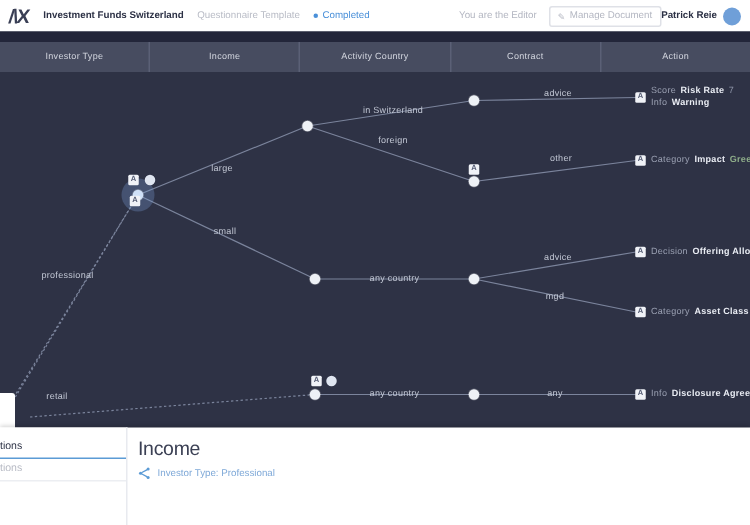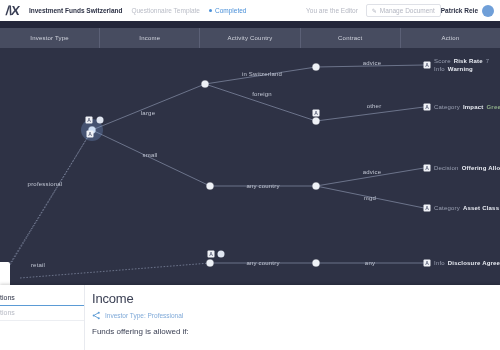--- a/index.html
+++ b/index.html
@@ -309,18 +309,17 @@
           <svg width="9" height="9" viewBox="0 0 16 16" fill="none" stroke="#5b9bd5" stroke-width="1.6" stroke-linecap="round">
             <circle cx="12" cy="3" r="1.8" fill="#5b9bd5" stroke="none"></circle>
             <circle cx="12" cy="13" r="1.8" fill="#5b9bd5" stroke="none"></circle>
             <circle cx="3" cy="8" r="1.8" fill="#5b9bd5" stroke="none"></circle>
             <line x1="4.6" y1="7.1" x2="10.4" y2="3.9"></line>
             <line x1="4.6" y1="8.9" x2="10.4" y2="12.1"></line>
           </svg>
         </span>
         <span class="mtext">Investor Type: Professional</span>
       </div>
-      <div class="brule">Funds offering is allowed if:</div>
     </div>
 
   </div>
 
 </div>
 
 </body></html>

